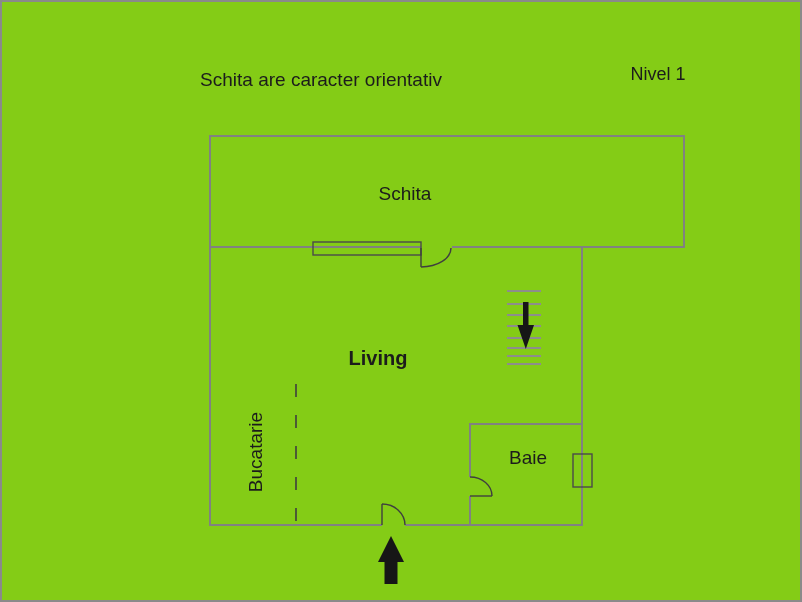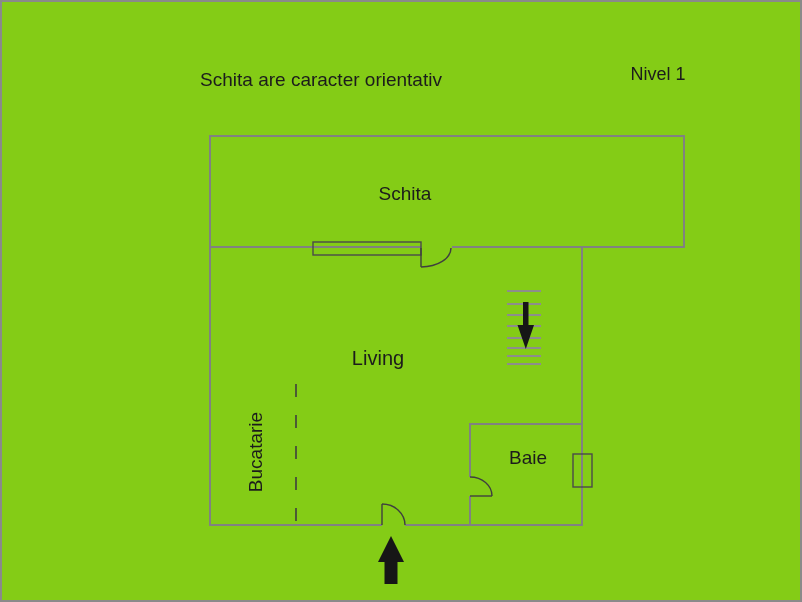--- a/index.html
+++ b/index.html
@@ -20,21 +20,21 @@
   .label {
     position: absolute;
     color: #1c1c1c;
     white-space: nowrap;
     transform: translate(-50%, -50%);
     user-select: none;
   }
   .title-label   { font-size: 19px; }
   .level-label   { font-size: 18px; }
   .room-label    { font-size: 19px; }
-  .room-label-living { font-size: 20px; }
+  .room-label-living { font-size: 20px; font-weight: bold; }
   .room-label-vertical {
     transform: translate(-50%, -50%) rotate(-90deg);
   }
   svg { position: absolute; left: 0; top: 0; }
 </style>
 </head>
 <body>
 
 <div id="stage">
 

